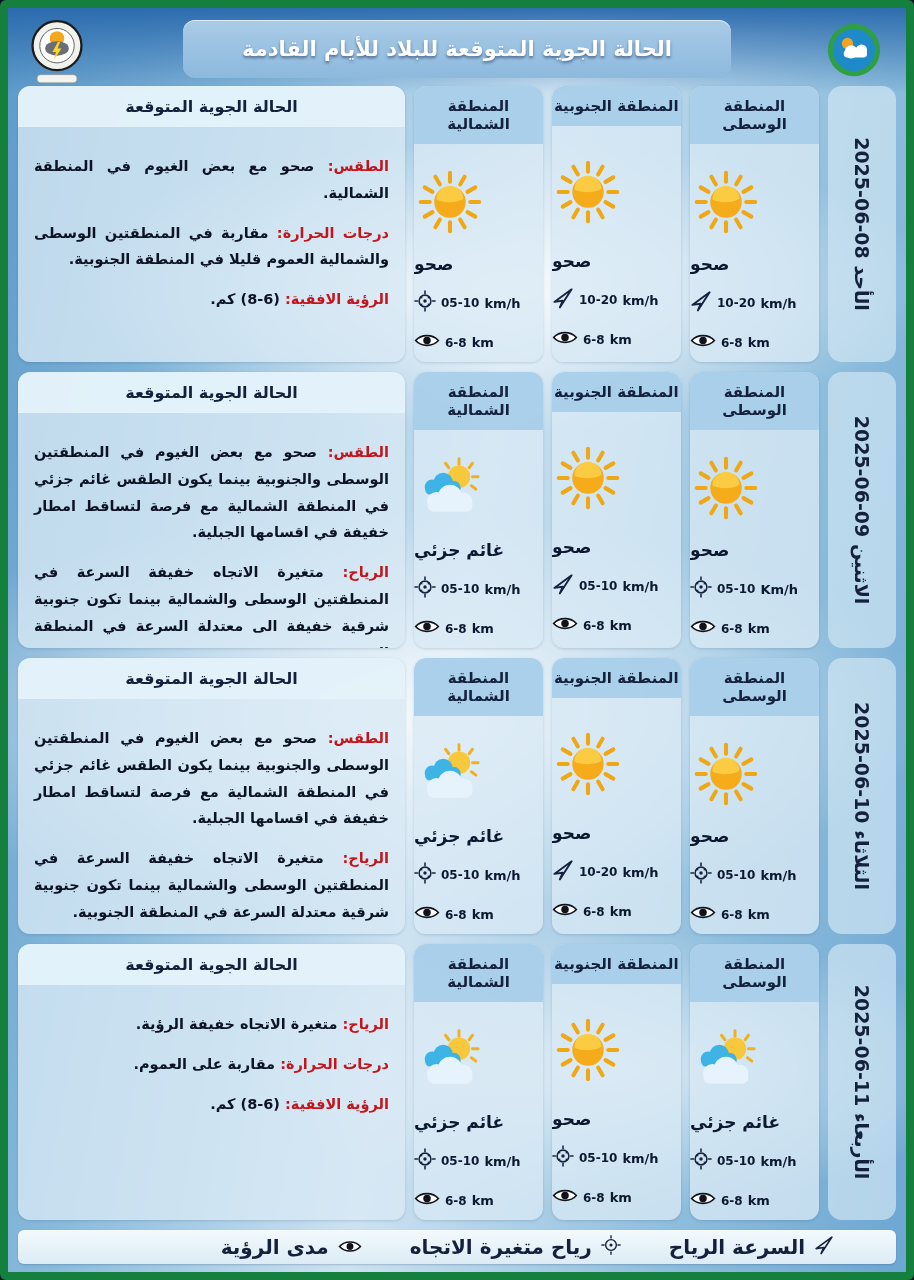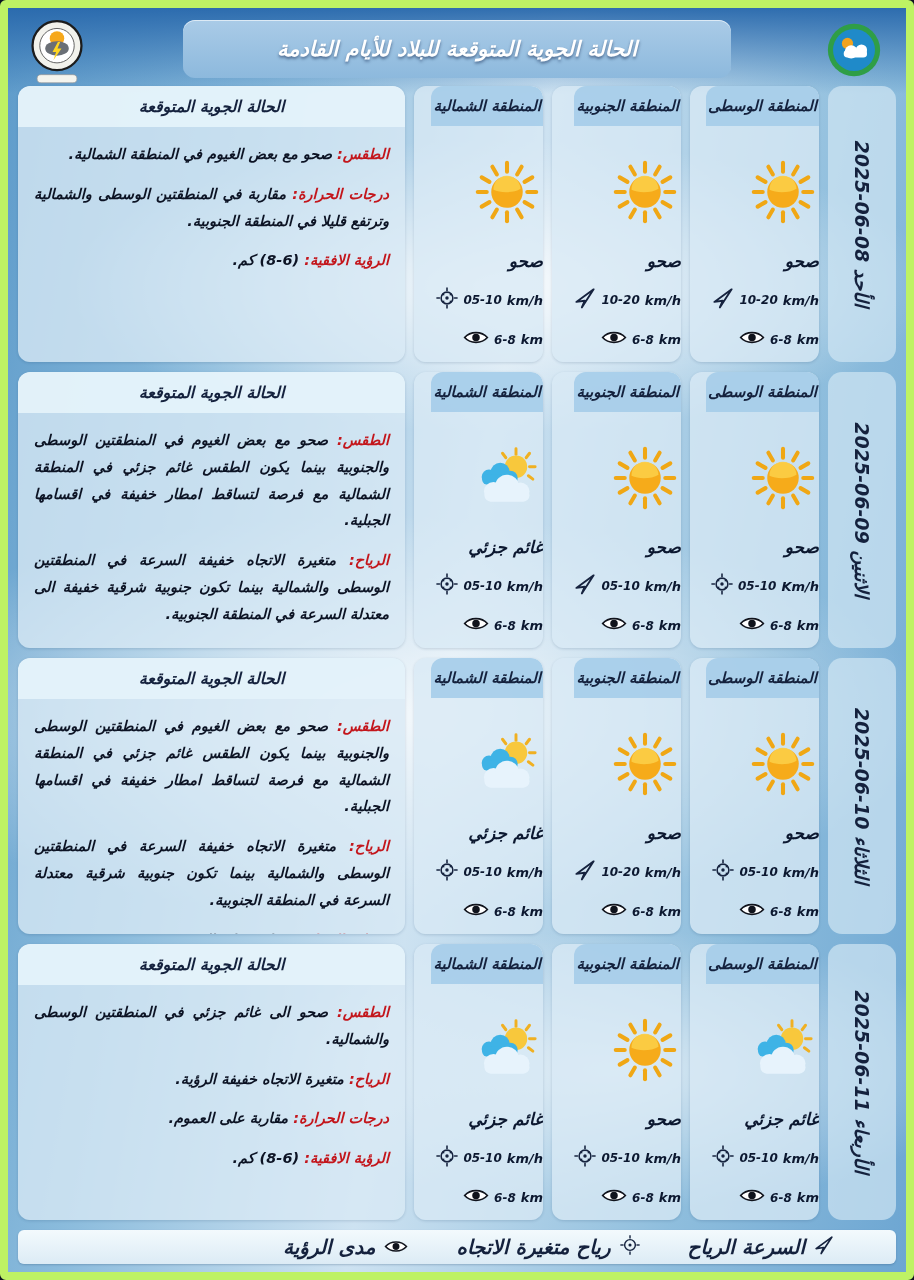--- a/index.html
+++ b/index.html
@@ -1,18 +1,18 @@
 <!DOCTYPE html>
 <html dir="rtl" lang="ar"><head>
 <meta charset="utf-8">
 <style>
   html,body{margin:0;padding:0;background:#0d1320;}
   *{box-sizing:border-box;}
   body{font-family:"DejaVu Sans",sans-serif;}
-  .frame{width:914px;height:1280px;border:8px solid #bef264;border-radius:6px;overflow:hidden;position:relative;font-style:italic;}
+  .frame{width:914px;height:1280px;border:8px solid #15803d;border-radius:6px;overflow:hidden;position:relative;}
   .sky{width:100%;height:100%;padding:4px 10px 6px;position:relative;
     background:
       linear-gradient(180deg, rgba(40,104,172,.95) 0px, rgba(40,104,172,0) 86px),
       radial-gradient(ellipse 620px 210px at 55% 22%, rgba(255,255,255,.85), rgba(255,255,255,0) 70%),
       radial-gradient(ellipse 760px 280px at 42% 56%, rgba(255,255,255,.8), rgba(255,255,255,0) 72%),
       radial-gradient(ellipse 520px 200px at 68% 84%, rgba(255,255,255,.65), rgba(255,255,255,0) 70%),
       linear-gradient(100deg,#5e9bca 0%,#8abbdc 24%,#cde2f1 50%,#8fbedd 78%,#6da6d2 100%);
   }
   
   .top-header{position:relative;height:74px;}
@@ -22,35 +22,35 @@
   .title-bar span{color:#ffffff;font-size:21px;font-weight:bold;text-shadow:0 2px 3px rgba(20,40,80,.55);}
   .logo-left{position:absolute;left:10px;top:6px;}
   .logo-right{position:absolute;right:14px;top:10px;}
   
   .day-row{display:flex;gap:9px;height:276px;margin-bottom:10px;}
   .cell{background:rgba(216,233,245,.78);border-radius:12px;overflow:hidden;box-shadow:0 1px 3px rgba(30,60,100,.18);}
   .chip{background:rgba(166,205,233,.92);color:#14213d;font-weight:bold;text-align:center;
     padding:11px 2px;font-size:15px;border-radius:12px 12px 0 0;}
   .datecell{width:68px;background:rgba(207,228,243,.72);border-radius:14px;display:flex;align-items:center;justify-content:center;}
   .datetext{transform:rotate(90deg);white-space:nowrap;font-size:19px;font-weight:bold;color:#14213d;letter-spacing:.5px;}
-  .region{width:129px;display:flex;flex-direction:column;align-items:flex-start;justify-content:space-between;padding-bottom:12px;gap:16px;}
+  .region{width:129px;display:flex;flex-direction:column;align-items:flex-end;justify-content:space-between;padding-bottom:12px;gap:16px;}
   .wicon{height:92px;display:flex;align-items:center;justify-content:center;margin-top:6px;}
   .cond{font-size:17px;font-weight:bold;color:#0c1830;}
   .metric{direction:ltr;display:flex;align-items:center;justify-content:center;gap:5px;}
   .mval{font-size:12px;font-weight:bold;color:#0c1830;}
   .munit{font-size:13px;font-weight:bold;color:#0c1830;}
   [data-icon] svg{display:none;}
   [data-kind="sunny"] .svg-sunny{display:block;}
   [data-kind="partly"] .svg-partly{display:block;}
   [data-kind="arrow"] .svg-arrow{display:inline-block;}
   [data-kind="compass"] .svg-compass{display:inline-block;}
   
   .panel{flex:1;display:flex;flex-direction:column;}
   .panel .chip{background:rgba(228,242,250,.95);font-size:16px;}
-  .ptext{padding:14px 16px 6px;color:#0c1324;}
+  .ptext{padding:26px 16px 6px;color:#0c1324;}
   .ptext p{margin:0 0 13px;font-size:14.5px;font-weight:bold;line-height:1.85;text-align:justify;}
   .lbl{color:#c3161c;}
   
   .legend{height:34px;background:linear-gradient(180deg,#f3fafd,#dcebf5);border-radius:6px;
     display:flex;align-items:center;gap:48px;padding:0 62px 0 20px;box-shadow:0 1px 2px rgba(30,60,100,.25);}
   .legend-item{display:flex;align-items:center;gap:9px;font-size:20px;font-weight:bold;color:#14213d;}
   .legend-item svg{display:inline-block;}
 </style>
 </head>
 <body>
@@ -224,21 +224,21 @@
               </svg></span>
         <span class="mval">6-8</span>
         <span class="munit">km</span>
       </div>
     </div>
 
     <div class="cell panel">
       <div class="chip">الحالة الجوية المتوقعة</div>
       <div class="ptext">
         <p><span class="lbl">الطقس:</span> <span>صحو مع بعض الغيوم في المنطقة الشمالية.</span></p>
-        <p><span class="lbl">درجات الحرارة:</span> <span>مقاربة في المنطقتين الوسطى والشمالية وترتفع قليلا في المنطقة الجنوبية.</span></p>
+        <p><span class="lbl">درجات الحرارة:</span> <span>مقاربة في المنطقتين الوسطى والشمالية العموم قليلا في المنطقة الجنوبية.</span></p>
         <p><span class="lbl">الرؤية الافقية:</span> <span>(6-8) كم.</span></p>
       </div>
     </div>
   </div>
 
   <div class="day-row">
     <div class="datecell">
           <span class="datetext">الاثنين 09-06-2025</span>
         </div>
 
@@ -745,21 +745,20 @@
                 <circle cx="16" cy="10" r="4.6" fill="#10131c"></circle>
               </svg></span>
         <span class="mval">6-8</span>
         <span class="munit">km</span>
       </div>
     </div>
 
     <div class="cell panel">
       <div class="chip">الحالة الجوية المتوقعة</div>
       <div class="ptext">
-        <p><span class="lbl">الطقس:</span> <span>صحو الى غائم جزئي في المنطقتين الوسطى والشمالية.</span></p>
         <p><span class="lbl">الرياح:</span> <span>متغيرة الاتجاه خفيفة الرؤية.</span></p>
         <p><span class="lbl">درجات الحرارة:</span> <span>مقاربة على العموم.</span></p>
         <p><span class="lbl">الرؤية الافقية:</span> <span>(6-8) كم.</span></p>
       </div>
     </div>
   </div>
 
   <div class="legend">
     <div class="legend-item">
       <span><svg viewBox="0 0 28 28" width="20" height="20">

